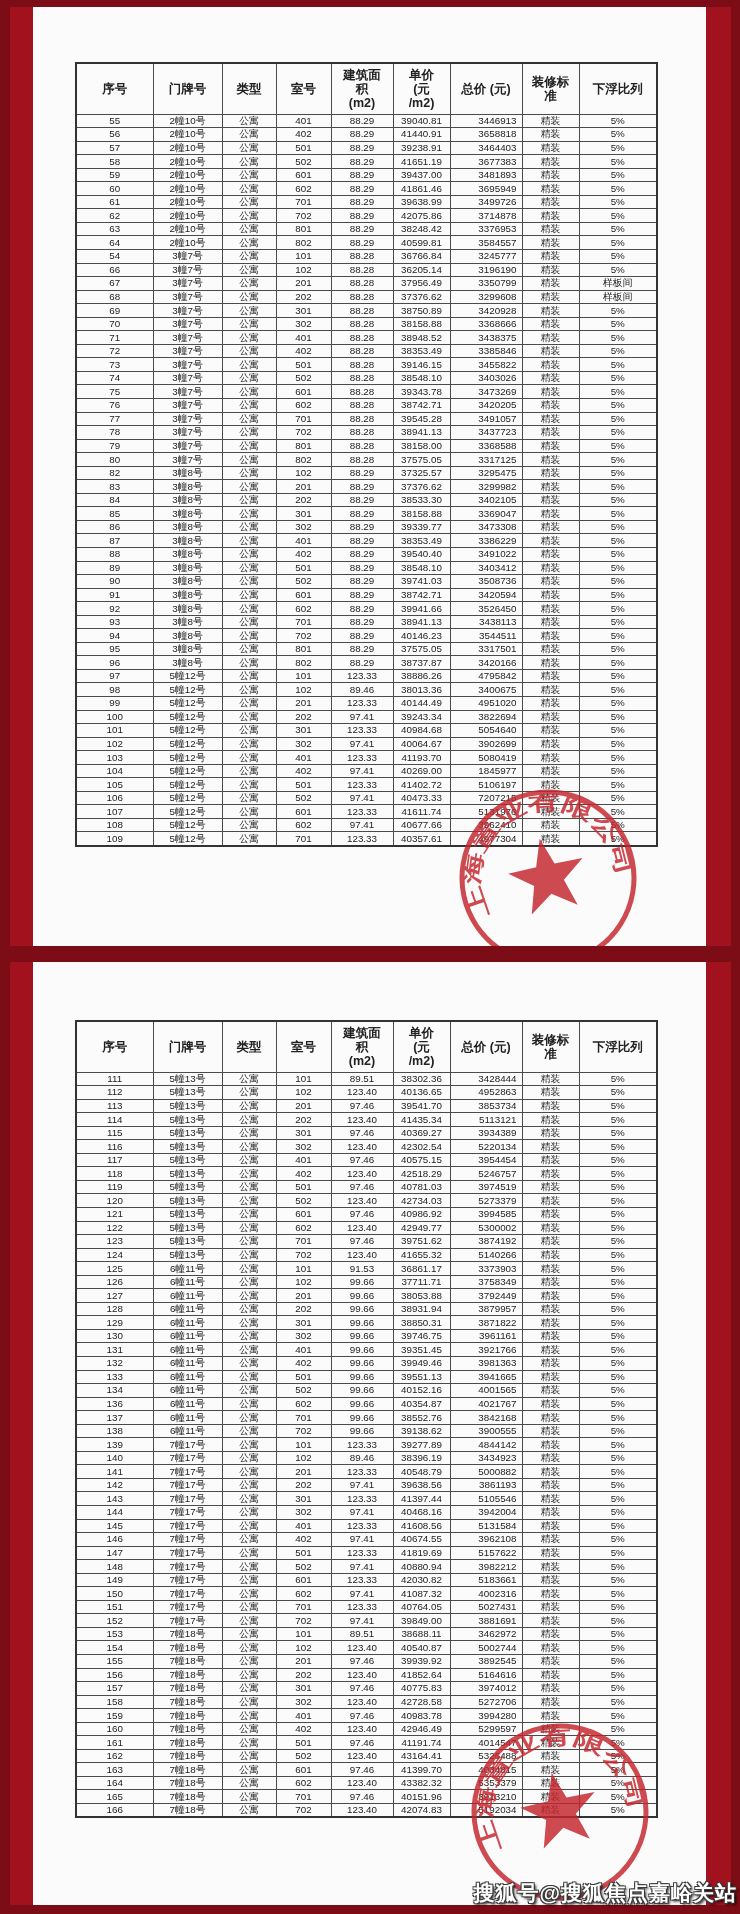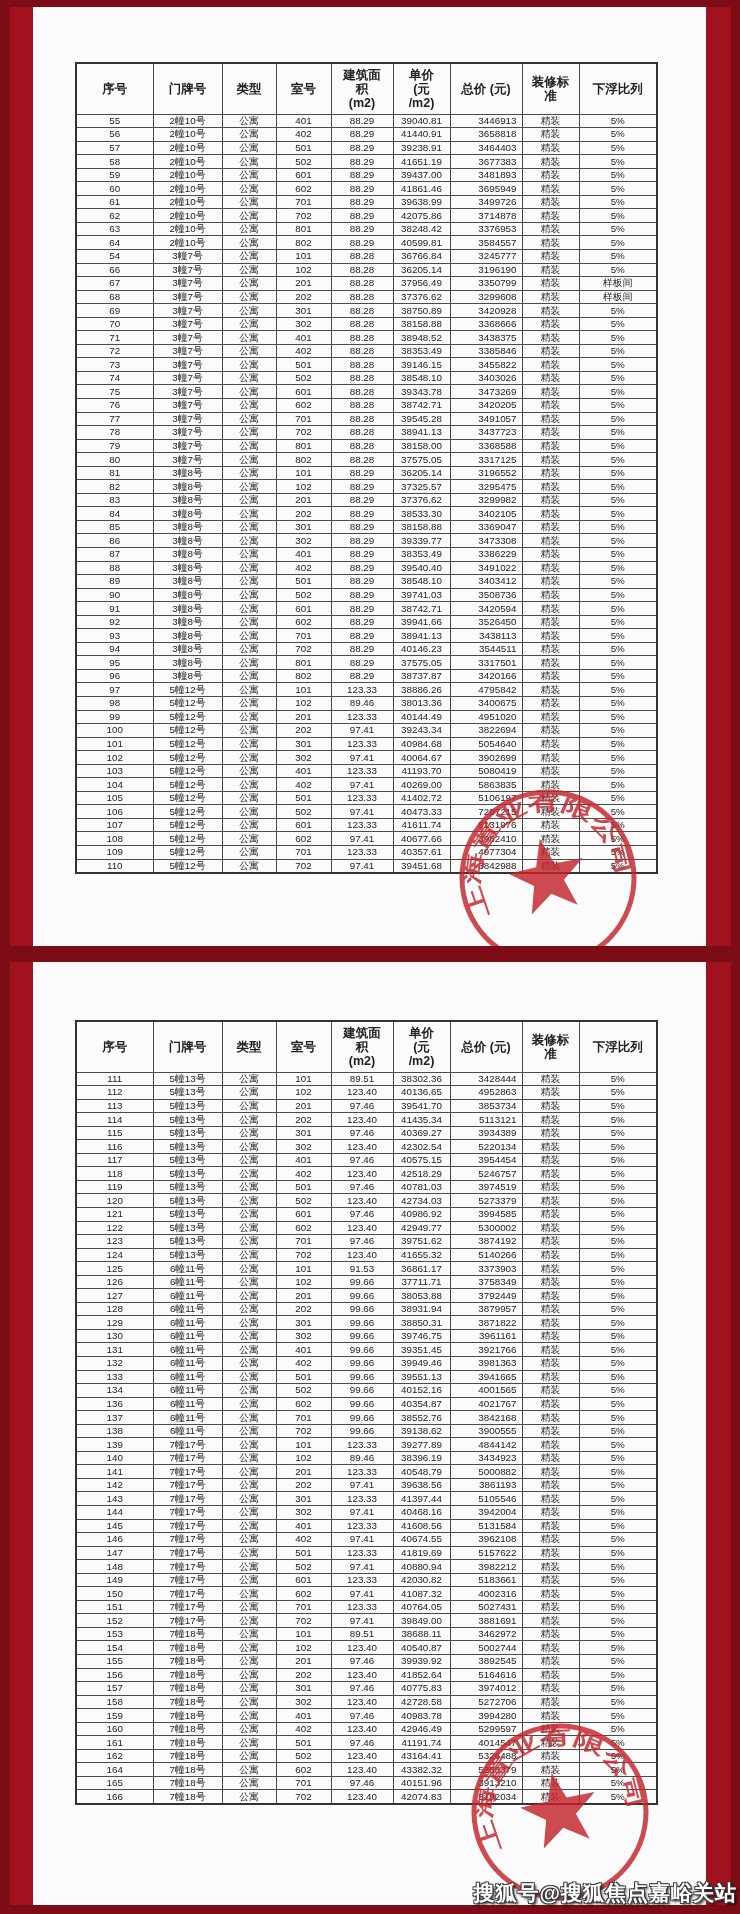--- a/index.html
+++ b/index.html
@@ -387,31 +387,20 @@
           <td>3幢7号</td>
           <td>公寓</td>
           <td>802</td>
           <td>88.28</td>
           <td>37575.05</td>
           <td class="col-total">3317125</td>
           <td>精装</td>
           <td>5%</td>
         </tr>
         <tr>
-          <td>81</td>
-          <td>3幢8号</td>
-          <td>公寓</td>
-          <td>101</td>
-          <td>88.29</td>
-          <td>36205.14</td>
-          <td class="col-total">3196552</td>
-          <td>精装</td>
-          <td>5%</td>
-        </tr>
-        <tr>
           <td>82</td>
           <td>3幢8号</td>
           <td>公寓</td>
           <td>102</td>
           <td>88.29</td>
           <td>37325.57</td>
           <td class="col-total">3295475</td>
           <td>精装</td>
           <td>5%</td>
         </tr>
@@ -646,21 +635,21 @@
           <td>精装</td>
           <td>5%</td>
         </tr>
         <tr>
           <td>104</td>
           <td>5幢12号</td>
           <td>公寓</td>
           <td>402</td>
           <td>97.41</td>
           <td>40269.00</td>
-          <td class="col-total">5863835</td>
+          <td class="col-total">1845977</td>
           <td>精装</td>
           <td>5%</td>
         </tr>
         <tr>
           <td>105</td>
           <td>5幢12号</td>
           <td>公寓</td>
           <td>501</td>
           <td>123.33</td>
           <td>41402.72</td>
@@ -702,31 +691,20 @@
           <td>5%</td>
         </tr>
         <tr>
           <td>109</td>
           <td>5幢12号</td>
           <td>公寓</td>
           <td>701</td>
           <td>123.33</td>
           <td>40357.61</td>
           <td class="col-total">4977304</td>
-          <td>精装</td>
-          <td>5%</td>
-        </tr>
-        <tr>
-          <td>110</td>
-          <td>5幢12号</td>
-          <td>公寓</td>
-          <td>702</td>
-          <td>97.41</td>
-          <td>39451.68</td>
-          <td class="col-total">3842988</td>
           <td>精装</td>
           <td>5%</td>
         </tr>
       </tbody>
     </table>
   <svg class="stamp" id="stamp-1" width="190" height="190" viewBox="0 0 190 190">
     <circle cx="95" cy="95" r="86" fill="none" stroke="#c5242c" stroke-width="5"></circle>
     <polygon points="95,55 104.4,82.1 133,82.6 110.2,99.9 118.5,127.4 95,111 71.5,127.4 79.8,99.9 57,82.6 85.6,82.1" fill="#c5242c"></polygon>
     <defs>
         <path id="ring-path-1" d="M 31.1,118.3 A 68,68 0 1 1 158.9,118.3" fill="none"></path>
@@ -1324,20 +1302,31 @@
           <td>7幢18号</td>
           <td>公寓</td>
           <td>502</td>
           <td>123.40</td>
           <td>43164.41</td>
           <td class="col-total">5326488</td>
           <td>精装</td>
           <td>5%</td>
         </tr>
         <tr>
+          <td>163</td>
+          <td>7幢18号</td>
+          <td>公寓</td>
+          <td>601</td>
+          <td>97.46</td>
+          <td>41399.70</td>
+          <td class="col-total">4034815</td>
+          <td>精装</td>
+          <td>5%</td>
+        </tr>
+        <tr>
           <td>164</td>
           <td>7幢18号</td>
           <td>公寓</td>
           <td>602</td>
           <td>123.40</td>
           <td>43382.32</td>
           <td class="col-total">5353379</td>
           <td>精装</td>
           <td>5%</td>
         </tr>

